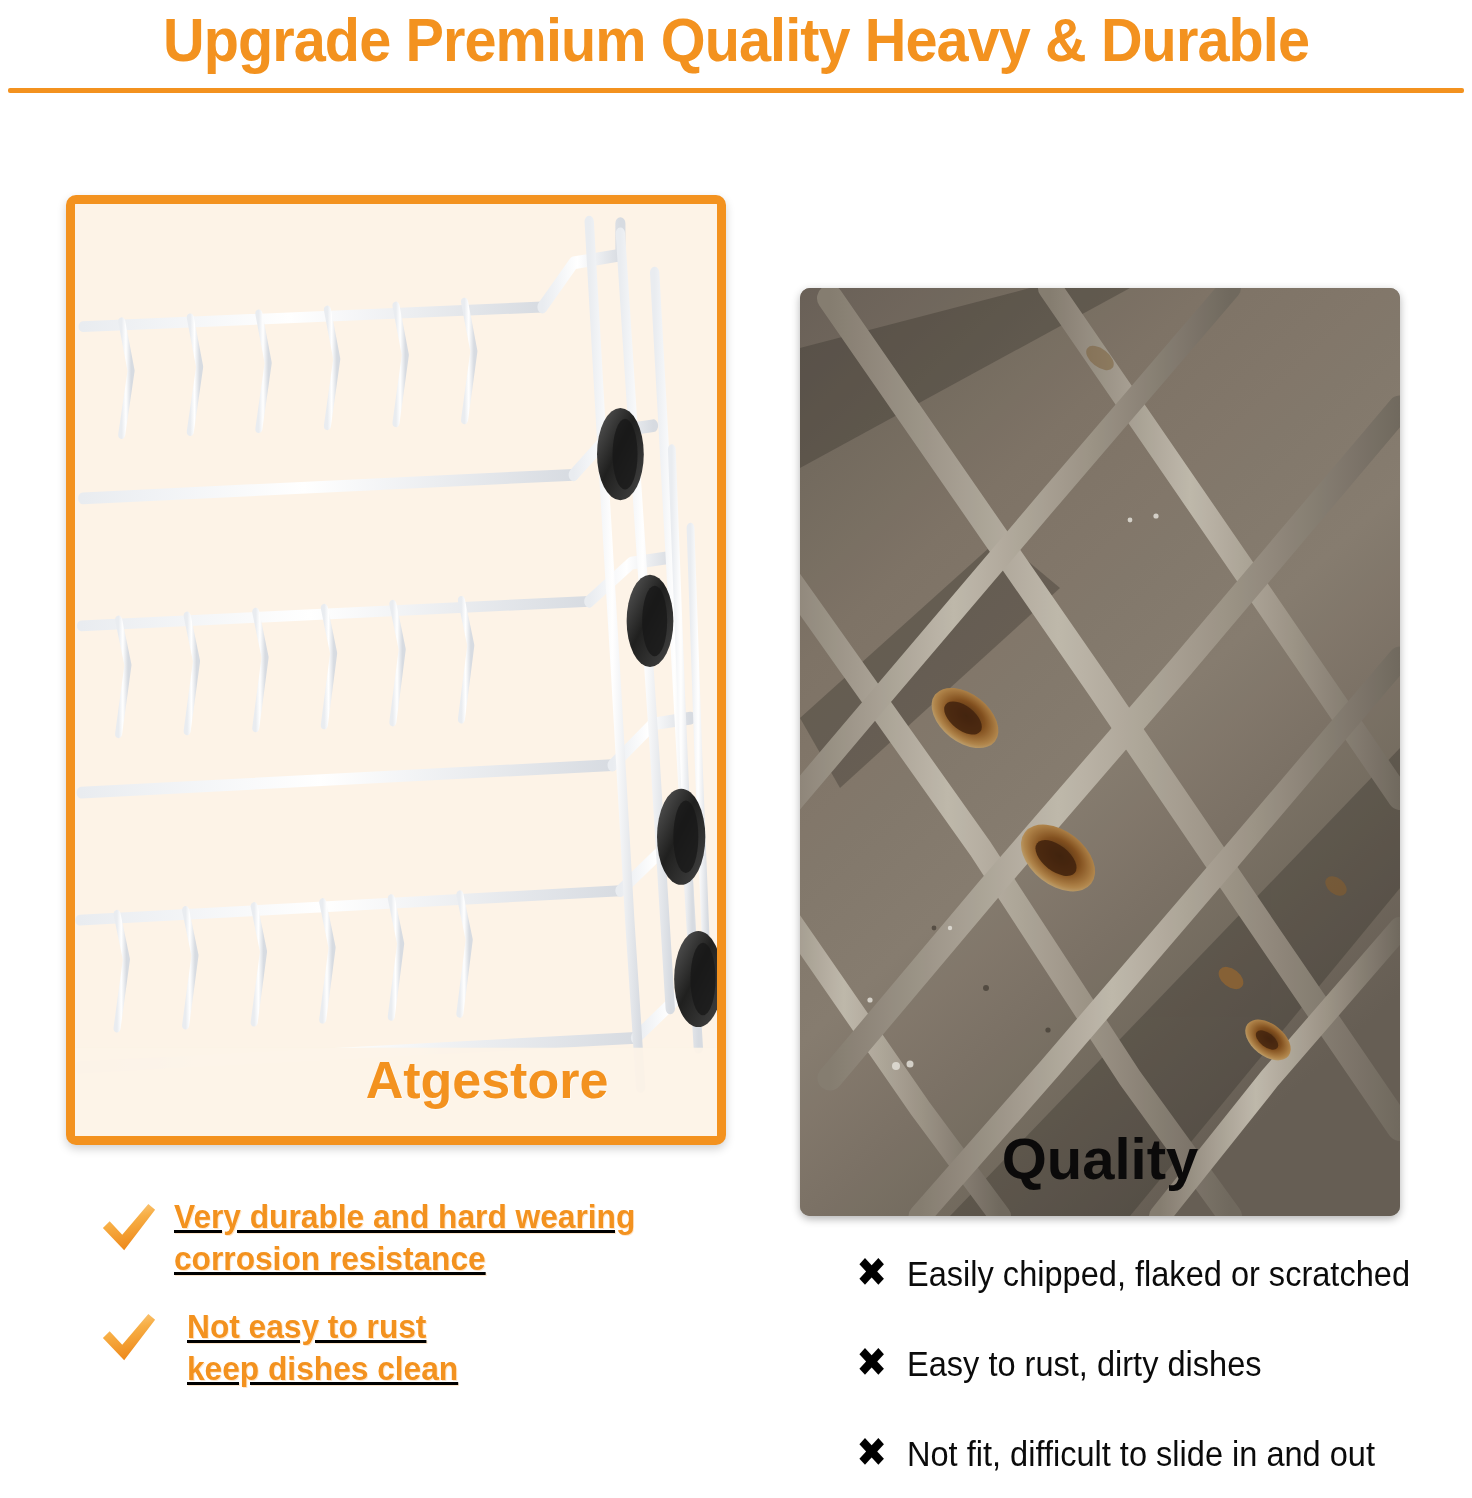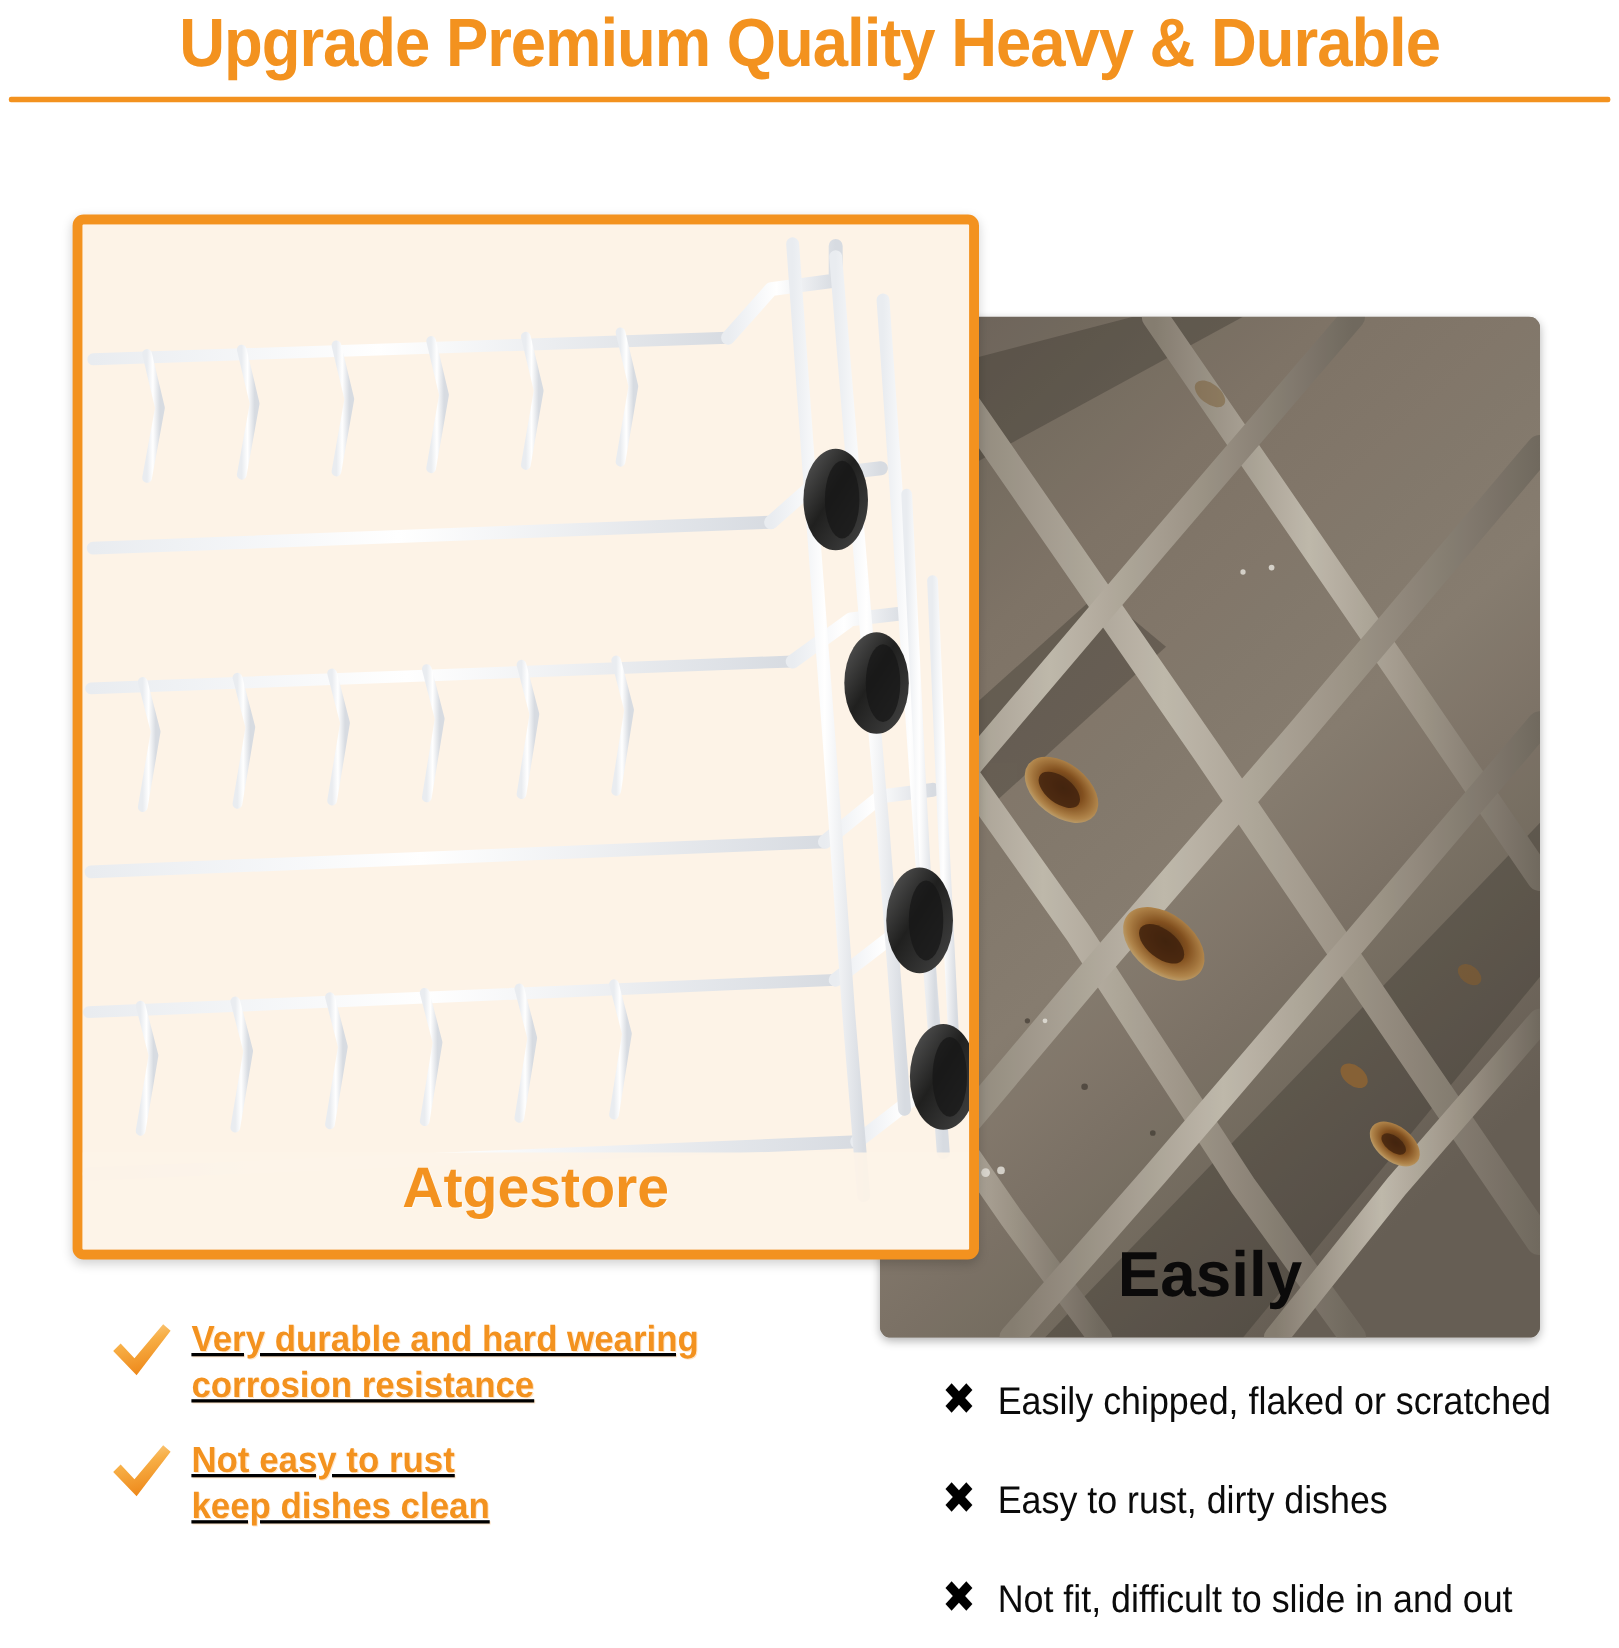--- a/index.html
+++ b/index.html
@@ -22,21 +22,21 @@
     transform-origin:center top;
     white-space:nowrap;
   }
   #header-rule{
     position:absolute;left:8px;top:88px;width:1456px;height:5px;
     background:#F3921F;border-radius:2px;
   }
 
   
   #product-panel{
-    position:absolute;left:66px;top:195px;width:824px;height:950px;
+    position:absolute;left:66px;top:195px;width:660px;height:950px;
     background:#FDF3E7;
     border:9px solid #F3921F;
     border-radius:10px;
     box-sizing:border-box;
     overflow:hidden;
     z-index:3;
     box-shadow:0 4px 10px rgba(0,0,0,0.18);
   }
   #rack-art{position:absolute;left:0;top:0;width:100%;height:100%;}
   #brand-label{
@@ -317,21 +317,21 @@
     </g>
     <g fill="#3a342c" opacity="0.6">
       <circle cx="186" cy="700" r="3"></circle>
         <circle cx="248" cy="742" r="2.6"></circle>
       <circle cx="134" cy="640" r="2.4"></circle>
     </g>
 
     <rect x="0" y="0" width="600" height="928" fill="#000" opacity="0.05"></rect>
   </svg>
 
-  <div id="others-label">Easily</div>
+  <div id="others-label">Quality</div>
 </div>
 
 <div id="pros-list">
 
   <div class="pro-row">
     <svg class="check-icon" viewBox="0 0 60 56">
       <defs>
         <linearGradient id="ckA" x1="0" y1="0" x2="0.3" y2="1">
           <stop offset="0%" stop-color="#FBD79B"></stop>
           <stop offset="45%" stop-color="#F7AE45"></stop>
@@ -339,21 +339,21 @@
         </linearGradient>
       </defs>
       <path d="M3 27 L10 20 L23 34 L50 2 L57 8 L25 50 Z" fill="url(#ckA)"></path>
     </svg>
     <div class="pro-text">
       <div>Very durable and hard wearing</div>
       <div>corrosion resistance</div>
     </div>
   </div>
 
-  <div class="pro-row" style="margin-top:14px;">
+  <div class="pro-row" style="margin-top:14px;gap:13px;">
     <svg class="check-icon" viewBox="0 0 60 56">
       <defs>
         <linearGradient id="ckB" x1="0" y1="0" x2="0.3" y2="1">
           <stop offset="0%" stop-color="#FBD79B"></stop>
           <stop offset="45%" stop-color="#F7AE45"></stop>
           <stop offset="100%" stop-color="#EE8A1C"></stop>
         </linearGradient>
       </defs>
       <path d="M3 27 L10 20 L23 34 L50 2 L57 8 L25 50 Z" fill="url(#ckB)"></path>
     </svg>

